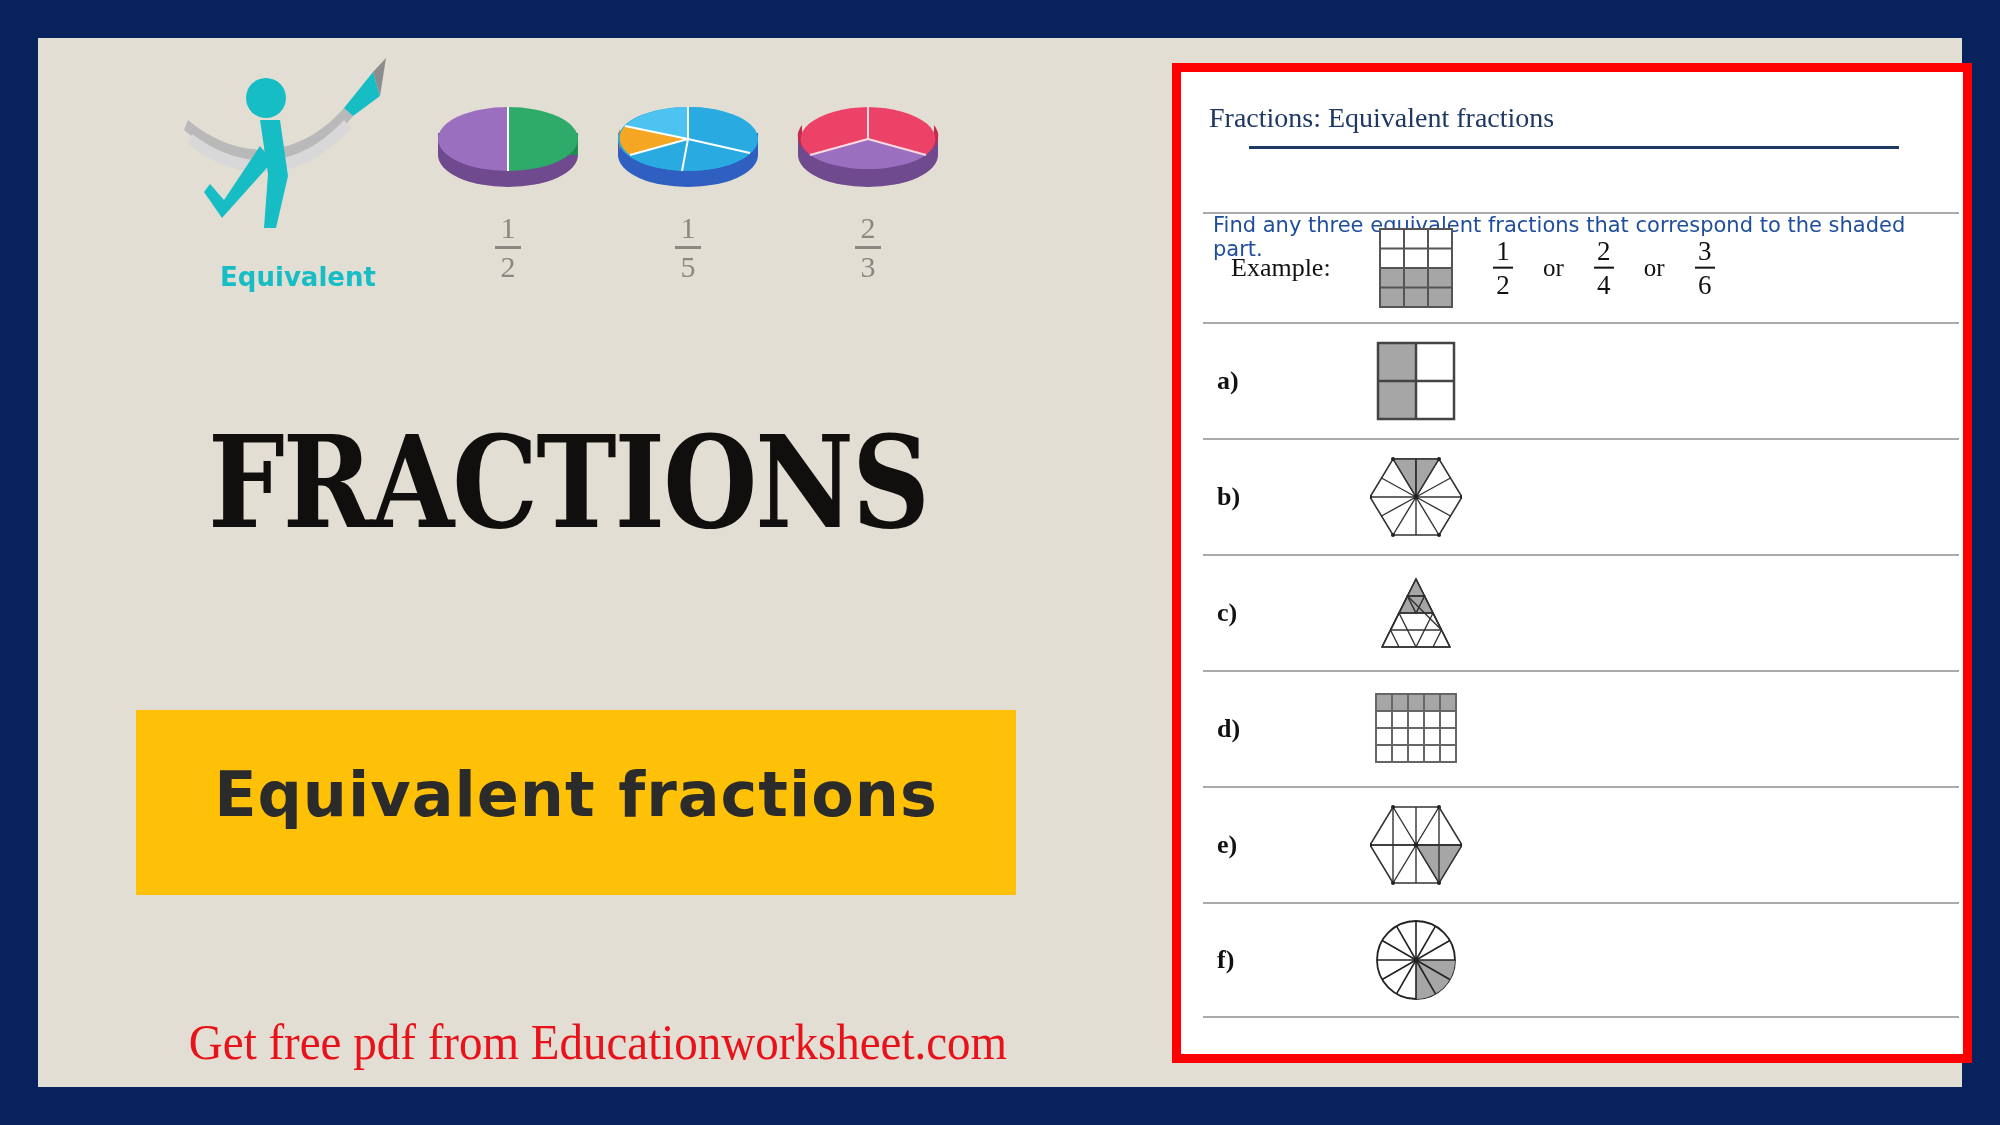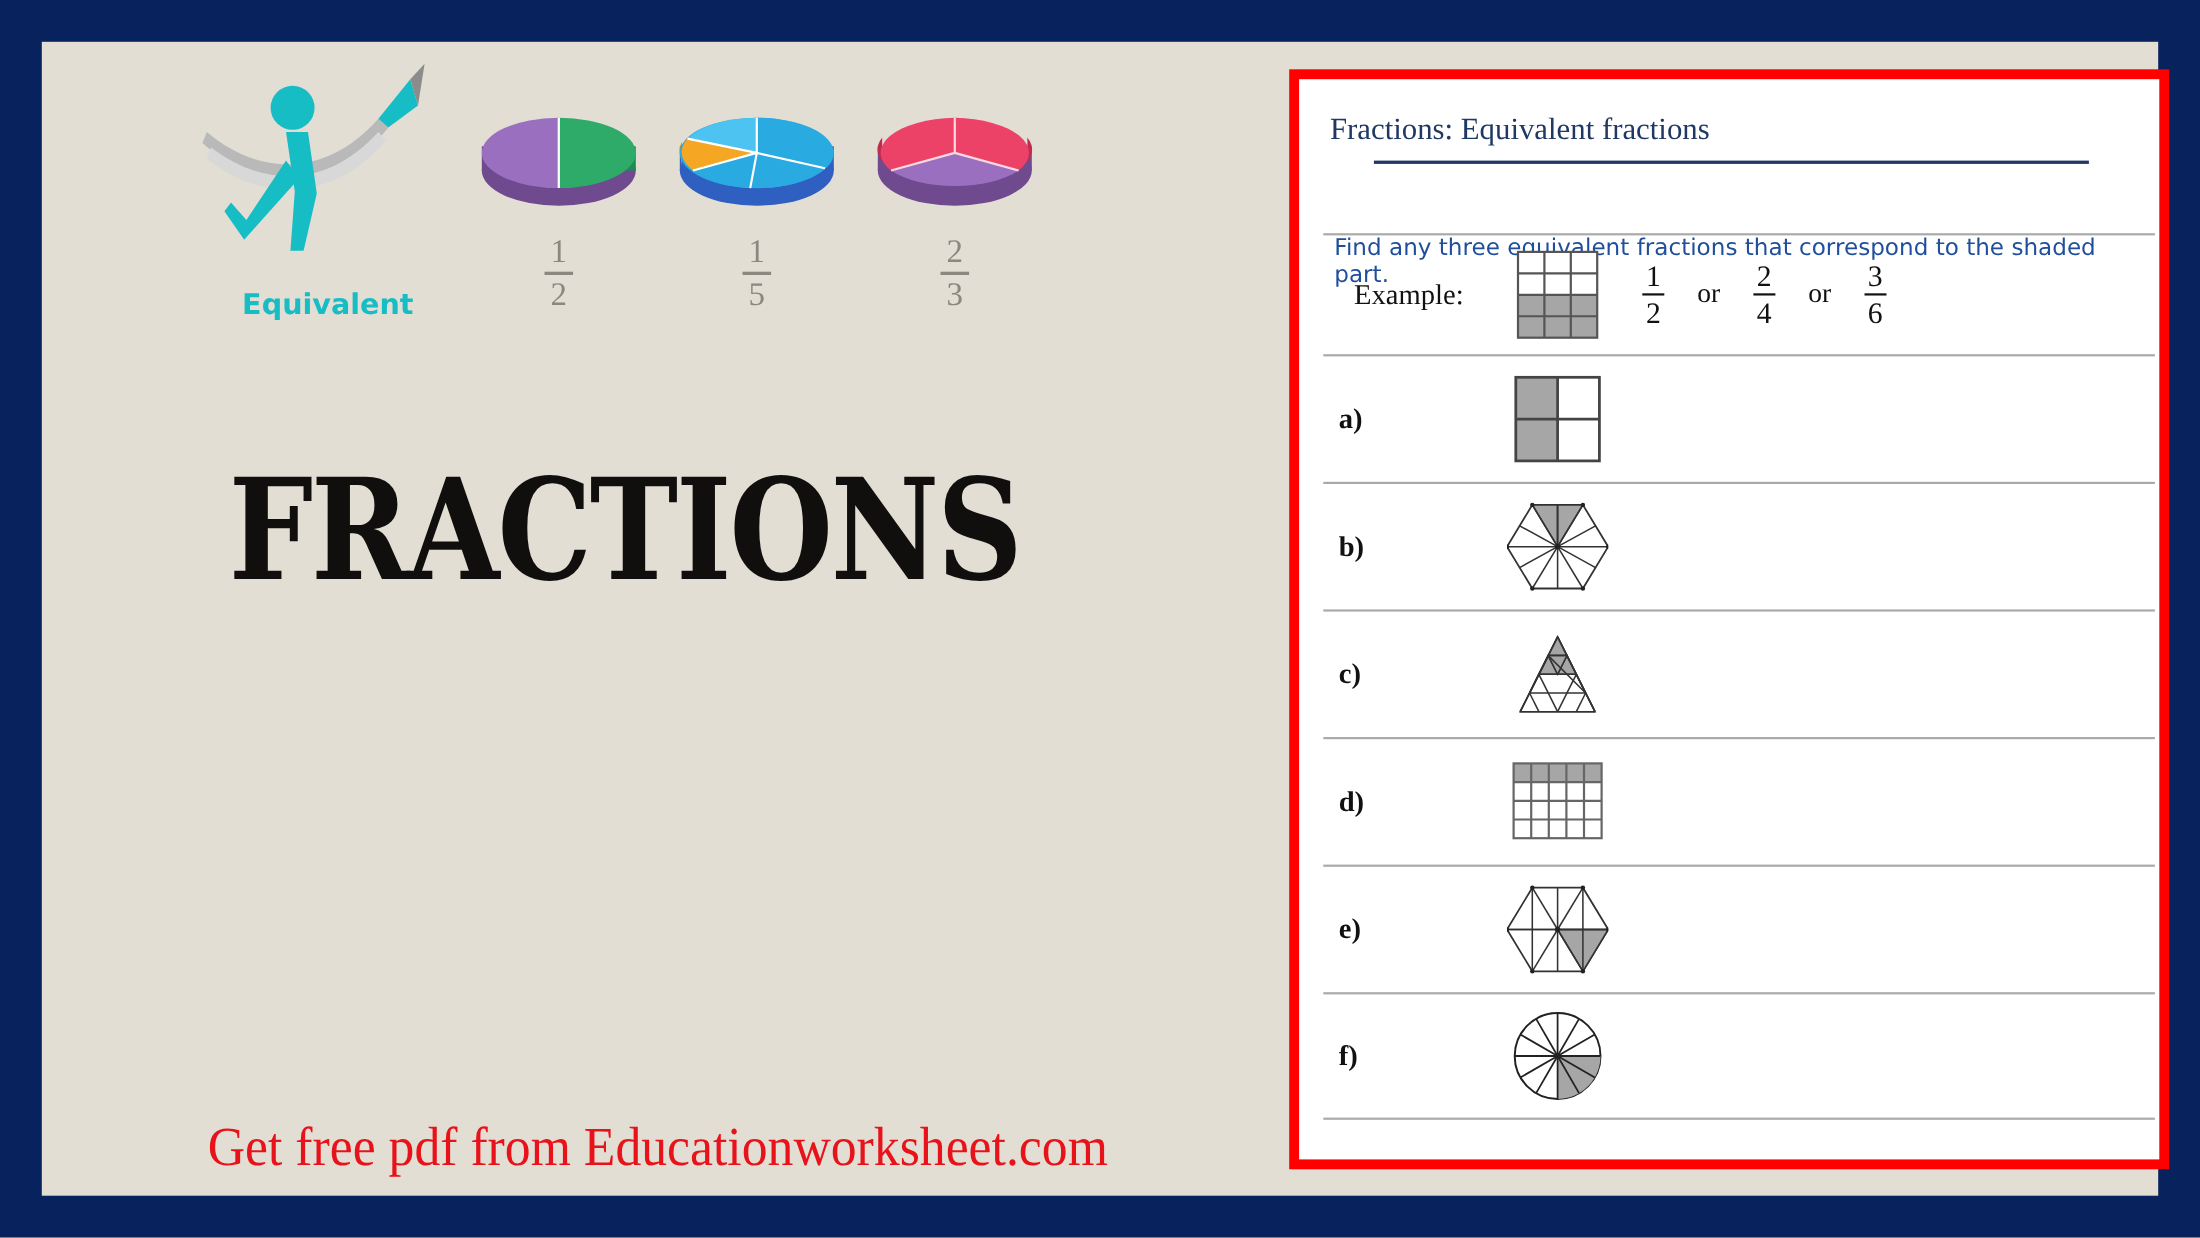--- a/index.html
+++ b/index.html
@@ -200,20 +200,23 @@
           <span class="num">2</span>
           <span class="bar"></span>
           <span class="den">3</span>
         </div>
       </div>
 
     </div>
 
     <div class="title-main">FRACTIONS</div>
 
+    <div class="banner">
+      <div class="banner-text">Equivalent fractions</div>
+    </div>
 
     <div class="footer">Get free pdf from Educationworksheet.com</div>
   </div>
 
   <div class="sheet-outer">
     <div class="sheet">
 
       <div class="sheet-title">Fractions: Equivalent fractions</div>
       <div class="sheet-rule"></div>
       <div class="sheet-instr">Find any three equivalent fractions that correspond to the shaded part.</div>

